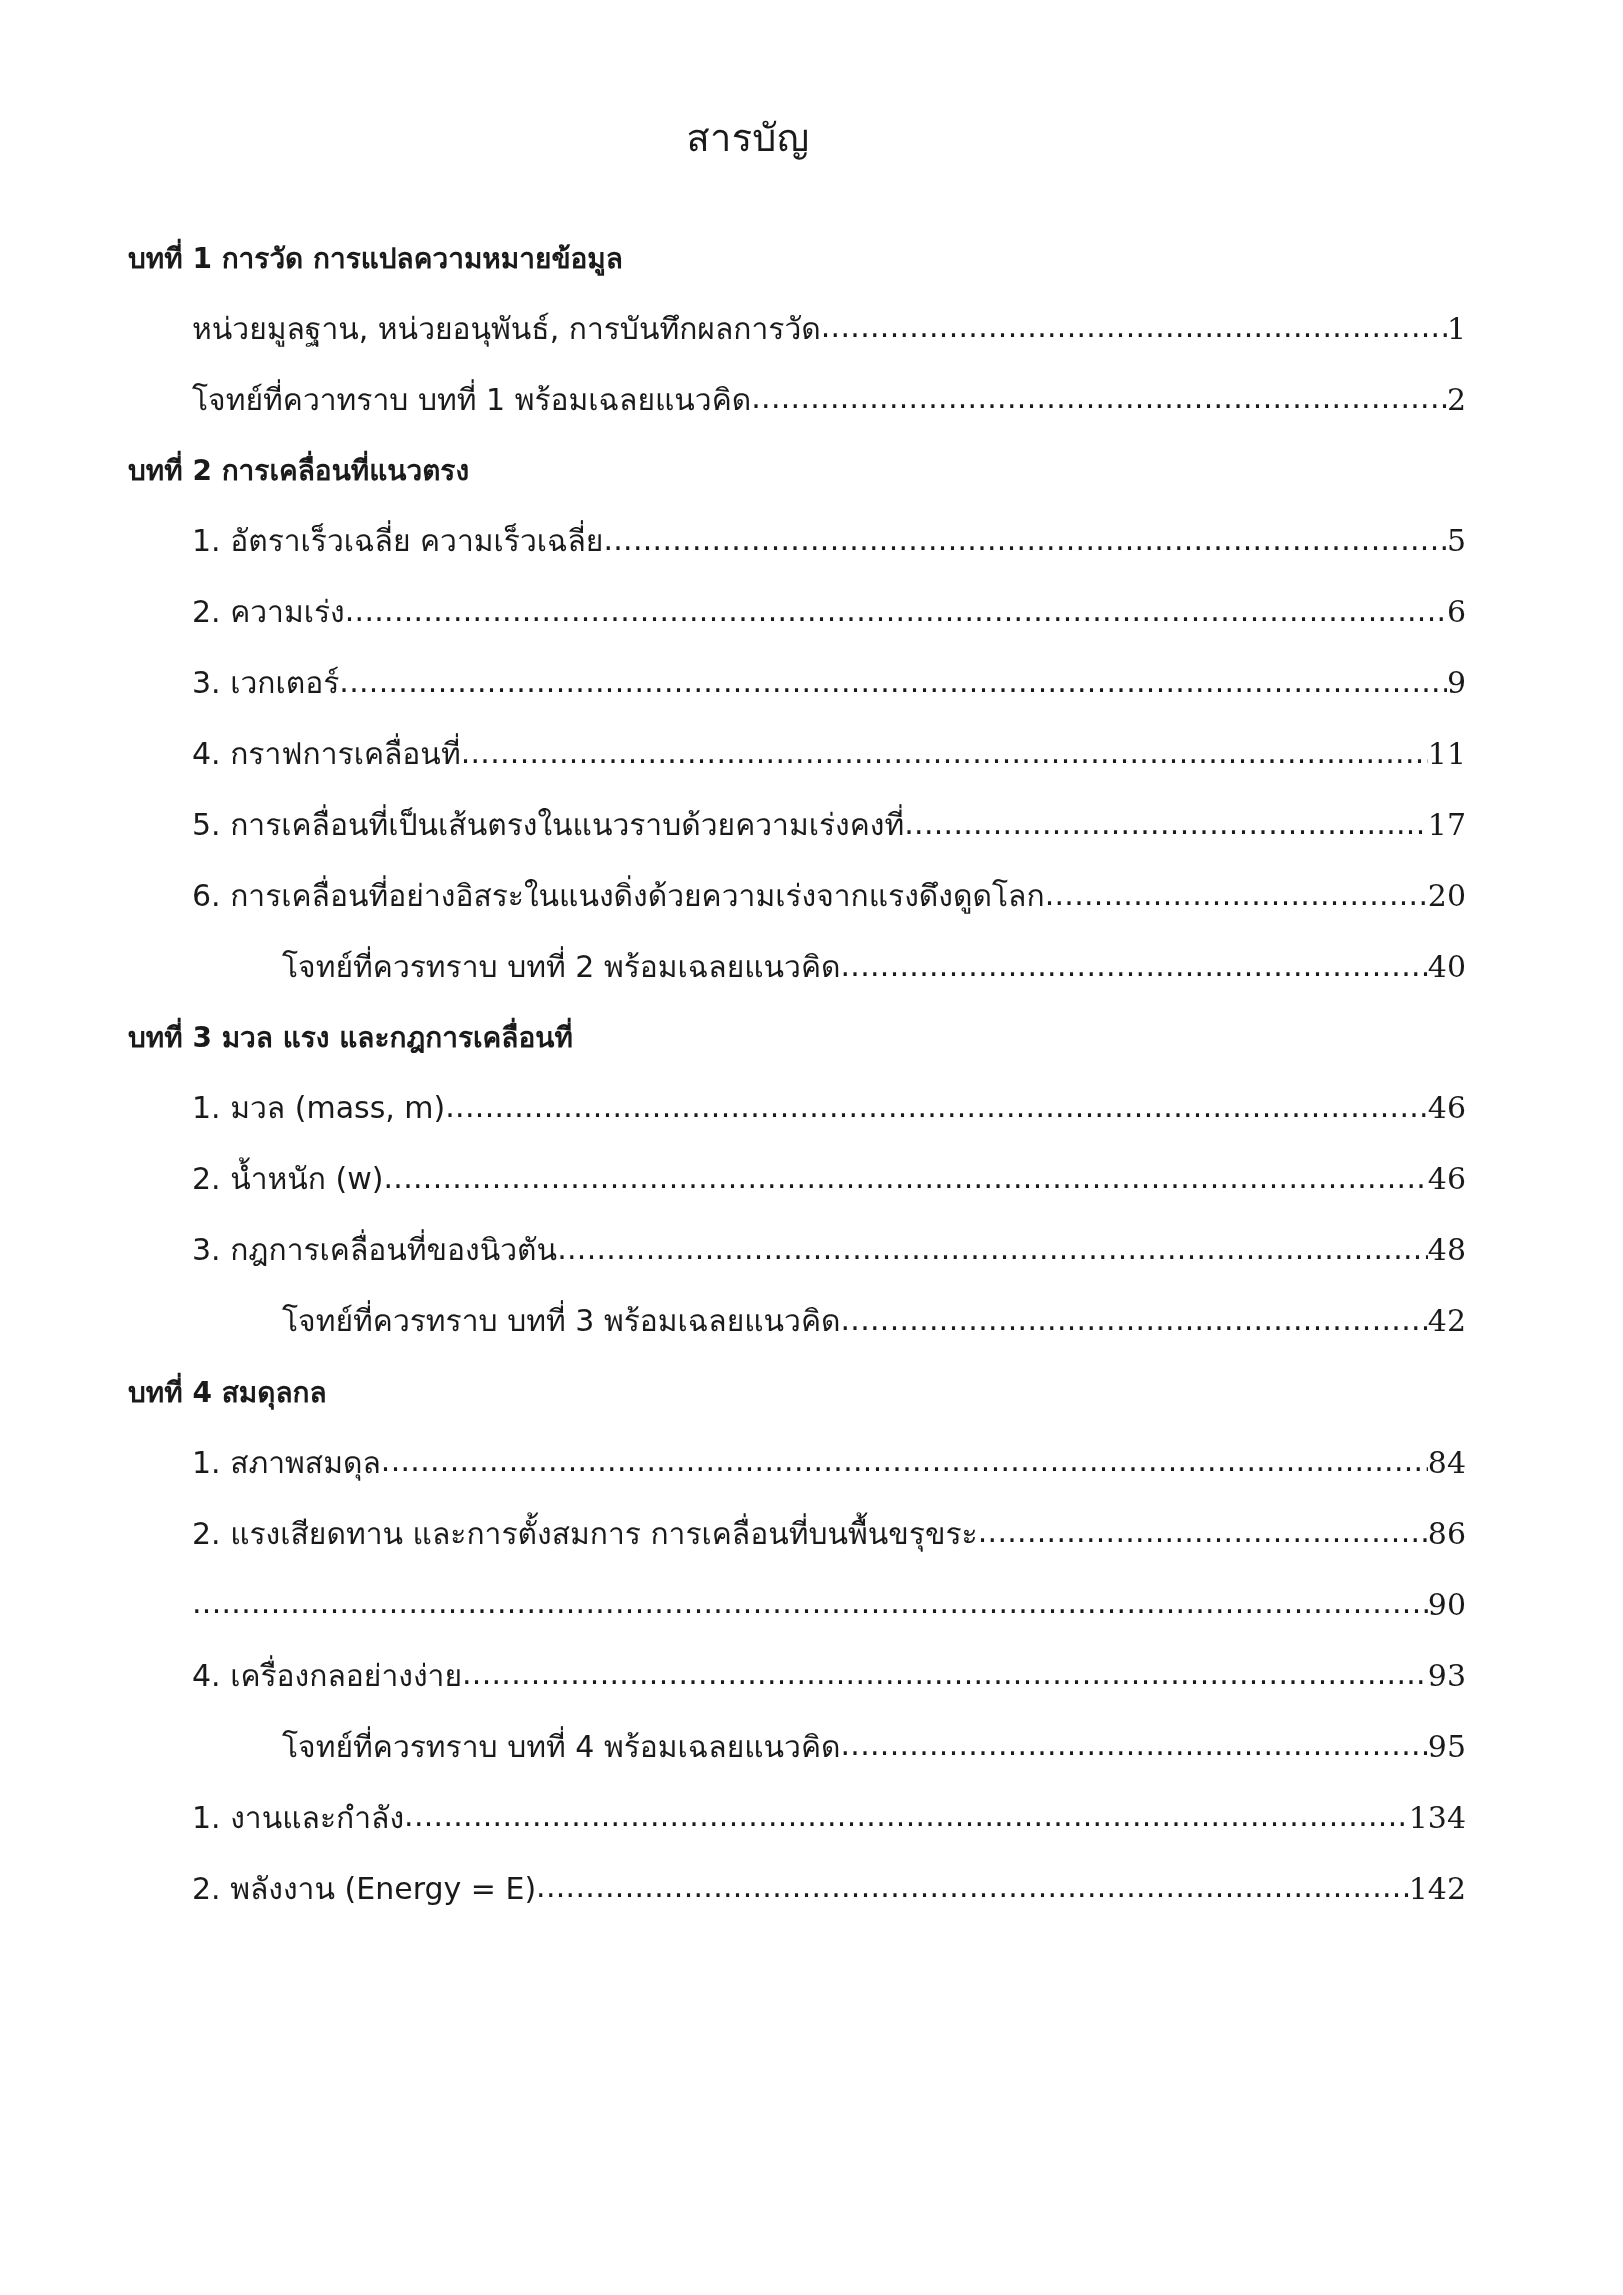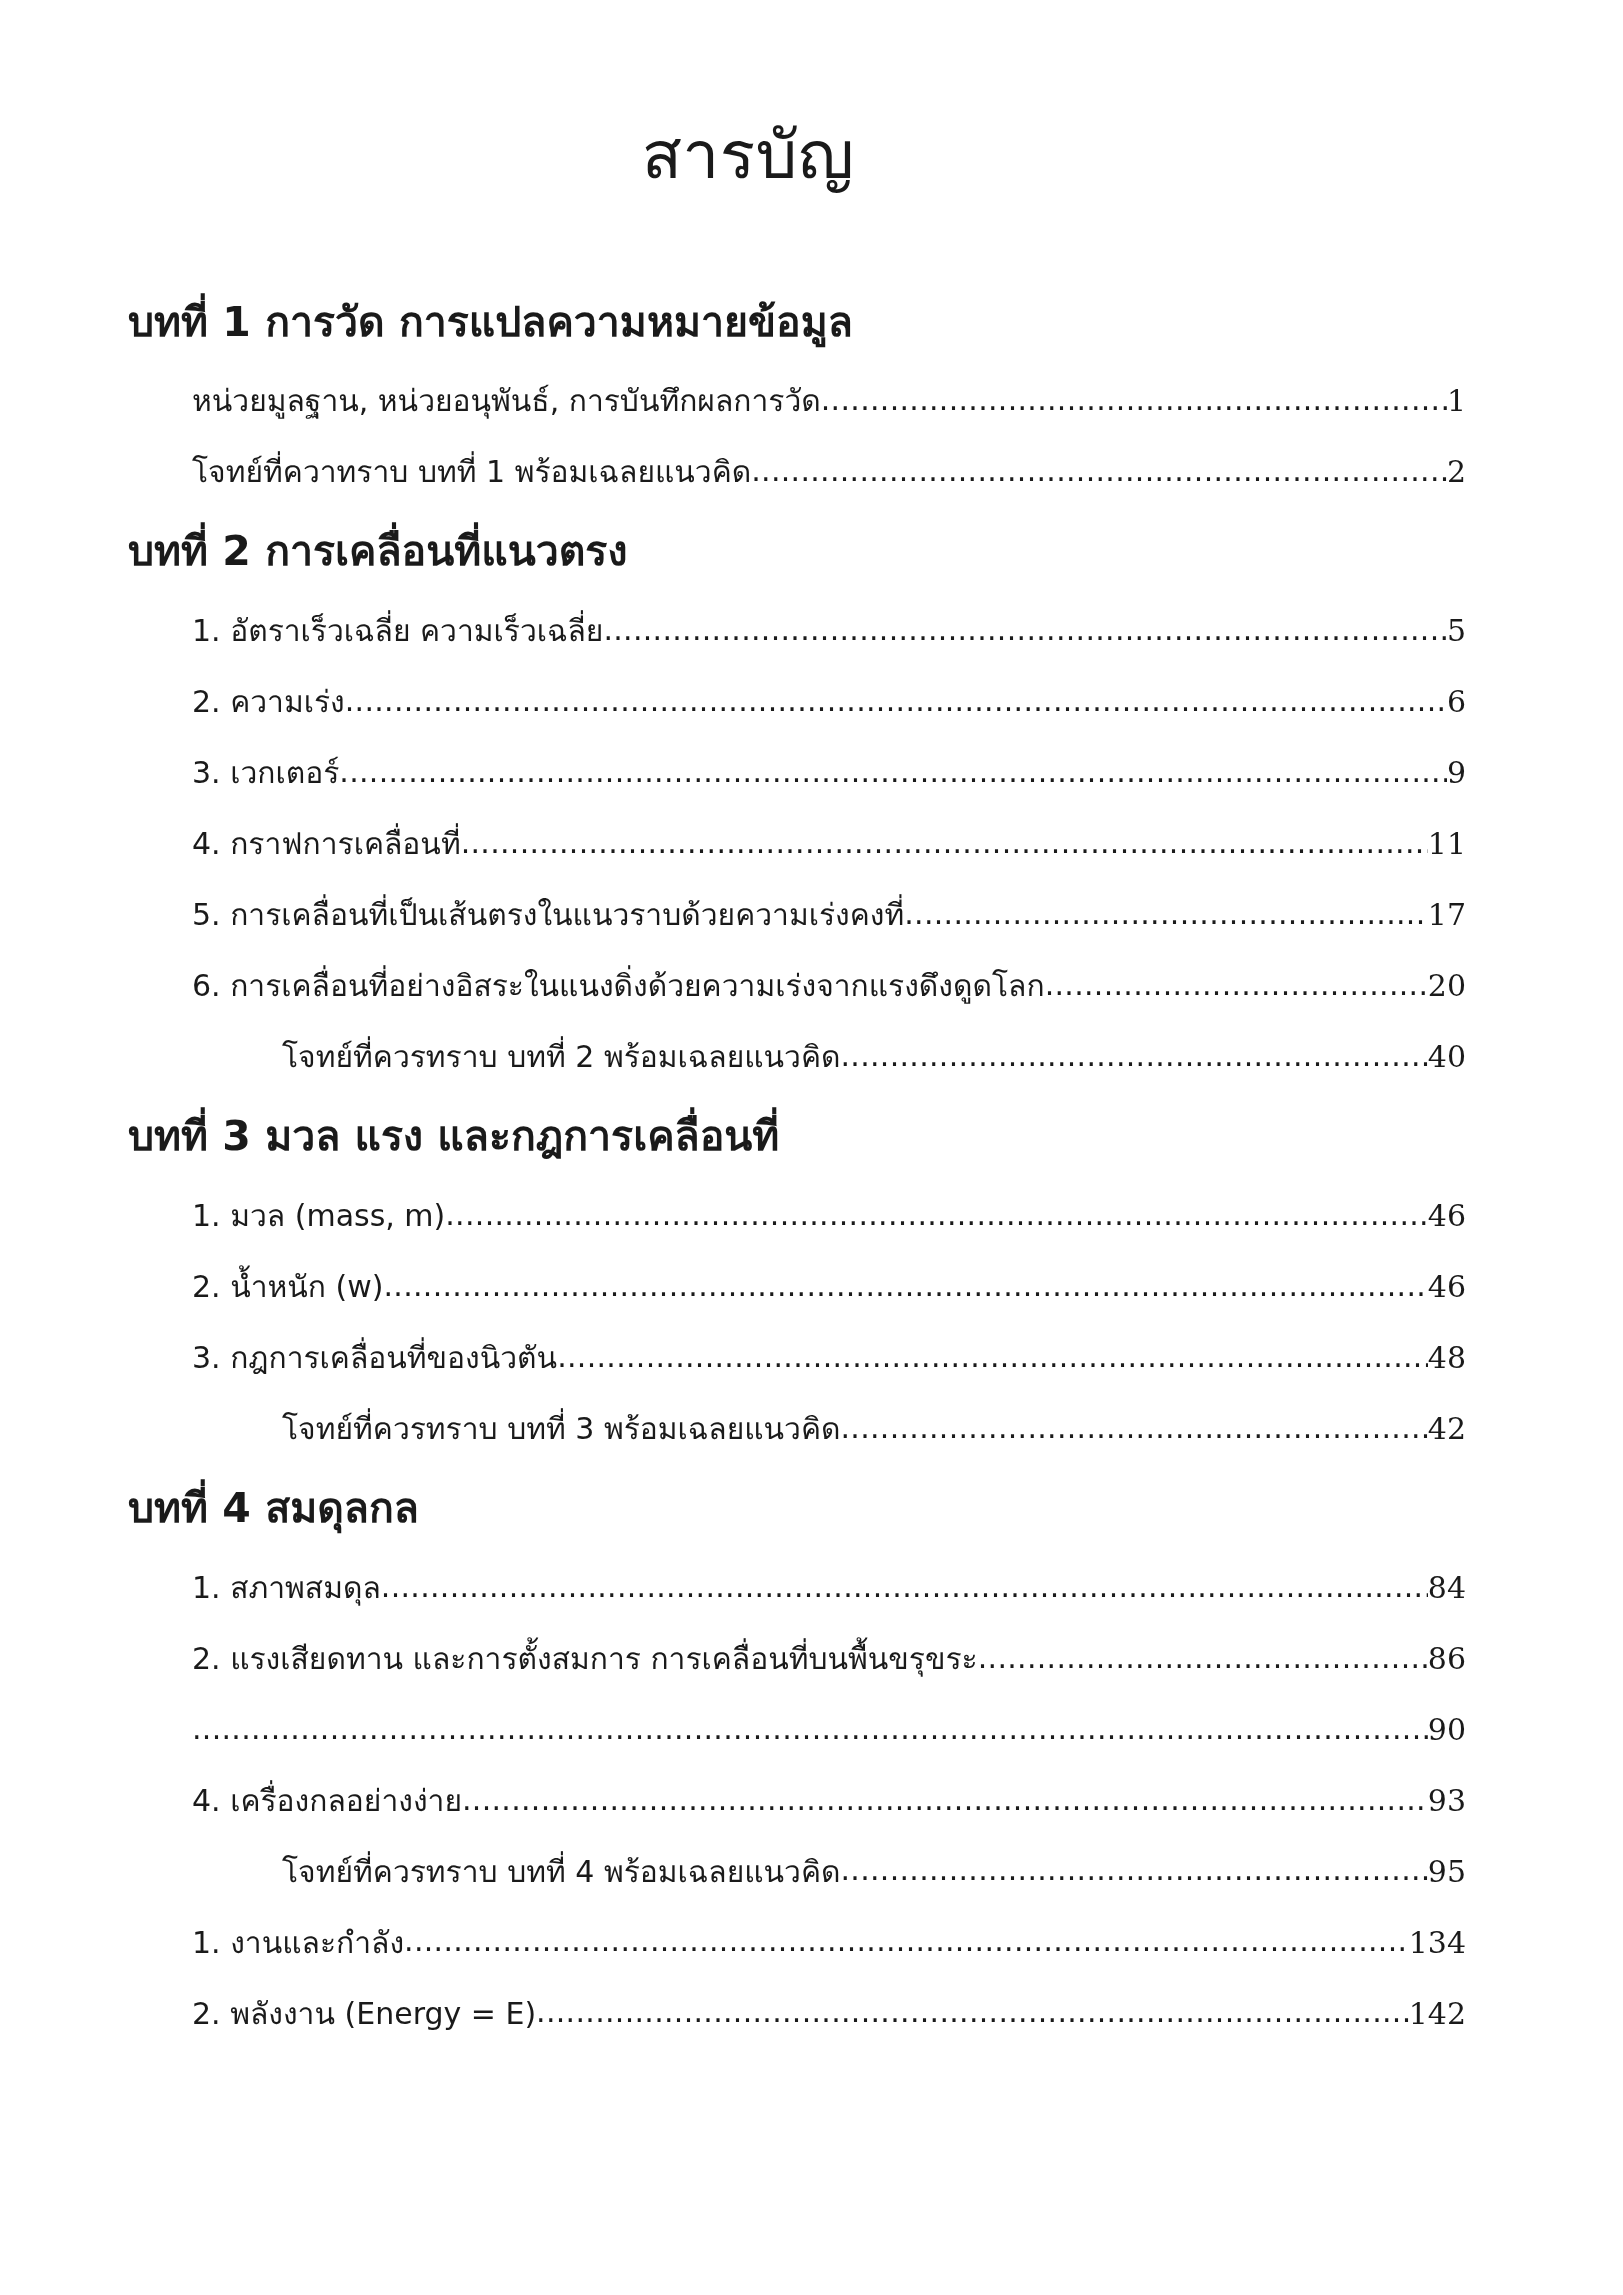--- a/index.html
+++ b/index.html
@@ -16,32 +16,32 @@
     overflow: hidden;
   }
   .page {
     box-sizing: border-box;
     width: 1623px;
     height: 2295px;
     padding: 115px 157px 0 115px;
   }
   .toc-title {
     text-align: center;
-    font-size: 66px;
+    font-size: 38px;
     font-weight: 400;
     line-height: 1.25;
-    margin: 0 0 80px 0;
+    margin: 0 0 60px 0;
     letter-spacing: 0.3px;
     padding-right: 85px;
   }
   .toc-body {
     font-size: 0;
   }
   .chapter-heading {
-    font-size: 41px;
+    font-size: 28px;
     font-weight: 700;
     line-height: 1.35;
     margin: 0;
     padding: 17px 0 15.7px 13px;
     white-space: nowrap;
   }
   .entry {
     display: flex;
     align-items: baseline;
     font-size: 30px;

